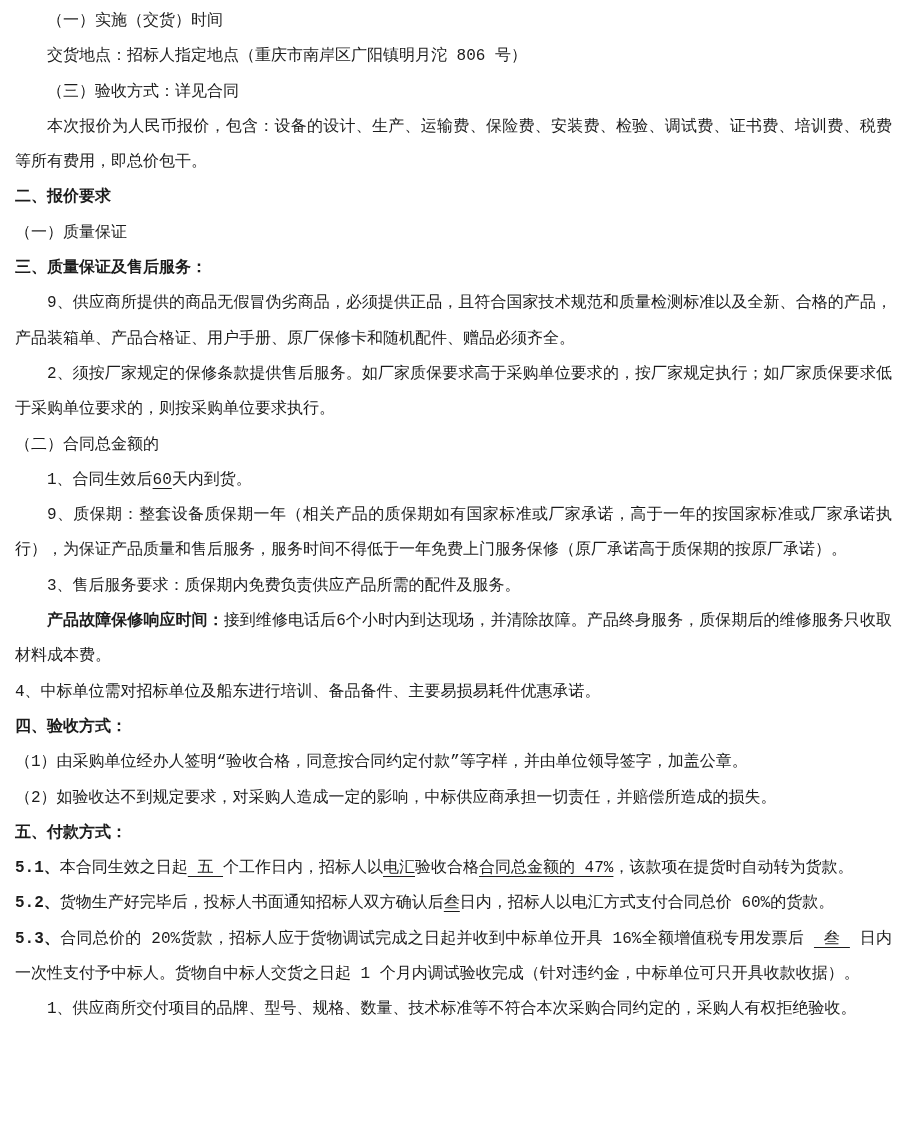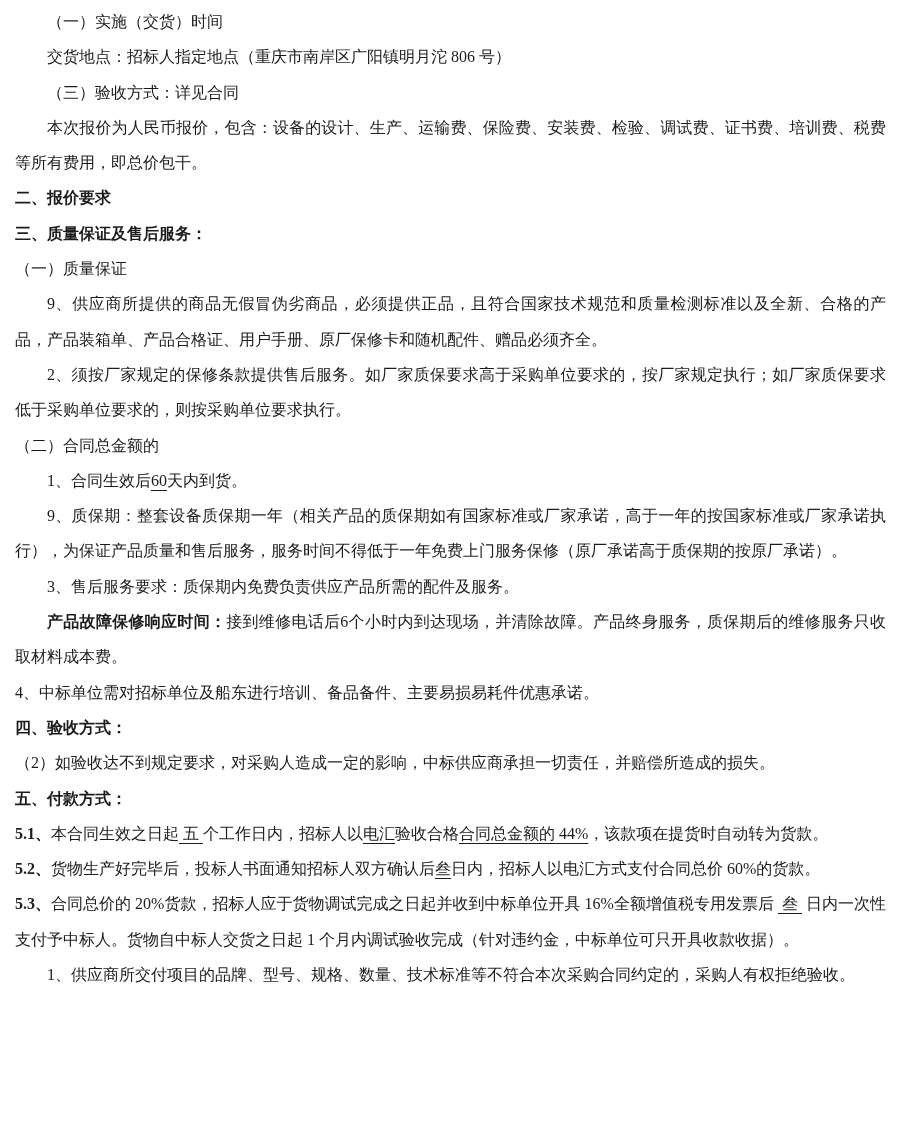--- a/index.html
+++ b/index.html
@@ -6,23 +6,23 @@
     margin: 0;
     padding: 0;
     background: #ffffff;
   }
   .page {
     position: relative;
     width: 900px;
     height: 1137px;
     background: #ffffff;
     box-sizing: border-box;
-    padding: 4px 14px 0 15px;
+    padding: 4px 8px 0 15px;
     overflow: hidden;
-    font-family: Liberation Serif, serif;
+    font-family: Liberation Mono, monospace;
   }
   .doc-body {
     width: 100%;
   }
   .para {
     margin: 0;
     padding: 0;
     font-size: 16px;
     line-height: 35.3px;
     color: #1c1c1c;
@@ -37,31 +37,32 @@
 </head>
 <body>
 
 <div class="page">
   <div class="doc-body" id="doc-body">
       <p class="para indent-2"><span class="">（一）实施（交货）时间</span></p>
       <p class="para indent-2"><span class="">交货地点：招标人指定地点（重庆市南岸区广阳镇明月沱 806 号）</span></p>
       <p class="para indent-2"><span class="">（三）验收方式：详见合同</span></p>
       <p class="para indent-2"><span class="">本次报价为人民币报价，包含：设备的设计、生产、运输费、保险费、安装费、检验、调试费、证书费、培训费、税费等所有费用，即总价包干。</span></p>
       <p class="para bold"><span class="">二、报价要求</span></p>
+      <p class="para"><span class="">（一）质量保证</span></p>
       <p class="para bold"><span class="">三、质量保证及售后服务：</span></p>
-      <p class="para"><span class="">（一）质量保证</span></p>
       <p class="para indent-2"><span class="">9、供应商所提供的商品无假冒伪劣商品，必须提供正品，且符合国家技术规范和质量检测标准以及全新、合格的产品，产品装箱单、产品合格证、用户手册、原厂保修卡和随机配件、赠品必须齐全。</span></p>
       <p class="para indent-2"><span class="">2、须按厂家规定的保修条款提供售后服务。如厂家质保要求高于采购单位要求的，按厂家规定执行；如厂家质保要求低于采购单位要求的，则按采购单位要求执行。</span></p>
       <p class="para"><span class="">（二）合同总金额的</span></p>
       <p class="para indent-2"><span class="">1、合同生效后</span><span class="seg-u">60</span><span class="">天内到货。</span></p>
       <p class="para indent-2"><span class="">9、质保期：整套设备质保期一年（相关产品的质保期如有国家标准或厂家承诺，高于一年的按国家标准或厂家承诺执行），为保证产品质量和售后服务，服务时间不得低于一年免费上门服务保修（原厂承诺高于质保期的按原厂承诺）。</span></p>
       <p class="para indent-2"><span class="">3、售后服务要求：质保期内免费负责供应产品所需的配件及服务。</span></p>
       <p class="para indent-2"><span class="seg-b ">产品故障保修响应时间：</span><span class="">接到维修电话后6个小时内到达现场，并清除故障。产品终身服务，质保期后的维修服务只收取材料成本费。</span></p>
       <p class="para"><span class="">4、中标单位需对招标单位及船东进行培训、备品备件、主要易损易耗件优惠承诺。</span></p>
       <p class="para bold"><span class="">四、验收方式：</span></p>
+      <p class="para"><span class="">（1）由采购单位经办人签明“验收合格，同意按合同约定付款”等字样，并由单位领导签字，加盖公章。</span></p>
       <p class="para"><span class="">（2）如验收达不到规定要求，对采购人造成一定的影响，中标供应商承担一切责任，并赔偿所造成的损失。</span></p>
       <p class="para bold"><span class="">五、付款方式：</span></p>
-      <p class="para"><span class="seg-b ">5.1、</span><span class="">本合同生效之日起</span><span class="seg-u">&nbsp;五&nbsp;</span><span class="">个工作日内，招标人以</span><span class="seg-u">电汇</span><span class="">验收合格</span><span class="seg-u">合同总金额的 44%</span><span class="">，该款项在提货时自动转为货款。</span></p>
+      <p class="para"><span class="seg-b ">5.1、</span><span class="">本合同生效之日起</span><span class="seg-u">&nbsp;五&nbsp;</span><span class="">个工作日内，招标人以</span><span class="seg-u">电汇</span><span class="">验收合格</span><span class="seg-u">合同总金额的 47%</span><span class="">，该款项在提货时自动转为货款。</span></p>
       <p class="para"><span class="seg-b ">5.2、</span><span class="">货物生产好完毕后，投标人书面通知招标人双方确认后</span><span class="seg-u">叁</span><span class="">日内，招标人以电汇方式支付合同总价 60%的货款。</span></p>
       <p class="para"><span class="seg-b ">5.3、</span><span class="">合同总价的 20%货款，招标人应于货物调试完成之日起并收到中标单位开具 16%全额增值税专用发票后 </span><span class="seg-u">&nbsp;叁&nbsp;</span><span class=""> 日内一次性支付予中标人。货物自中标人交货之日起 1 个月内调试验收完成（针对违约金，中标单位可只开具收款收据）。</span></p>
       <p class="para indent-2"><span class="">1、供应商所交付项目的品牌、型号、规格、数量、技术标准等不符合本次采购合同约定的，采购人有权拒绝验收。</span></p>
     </div>
 </div>
 
 </body></html>

